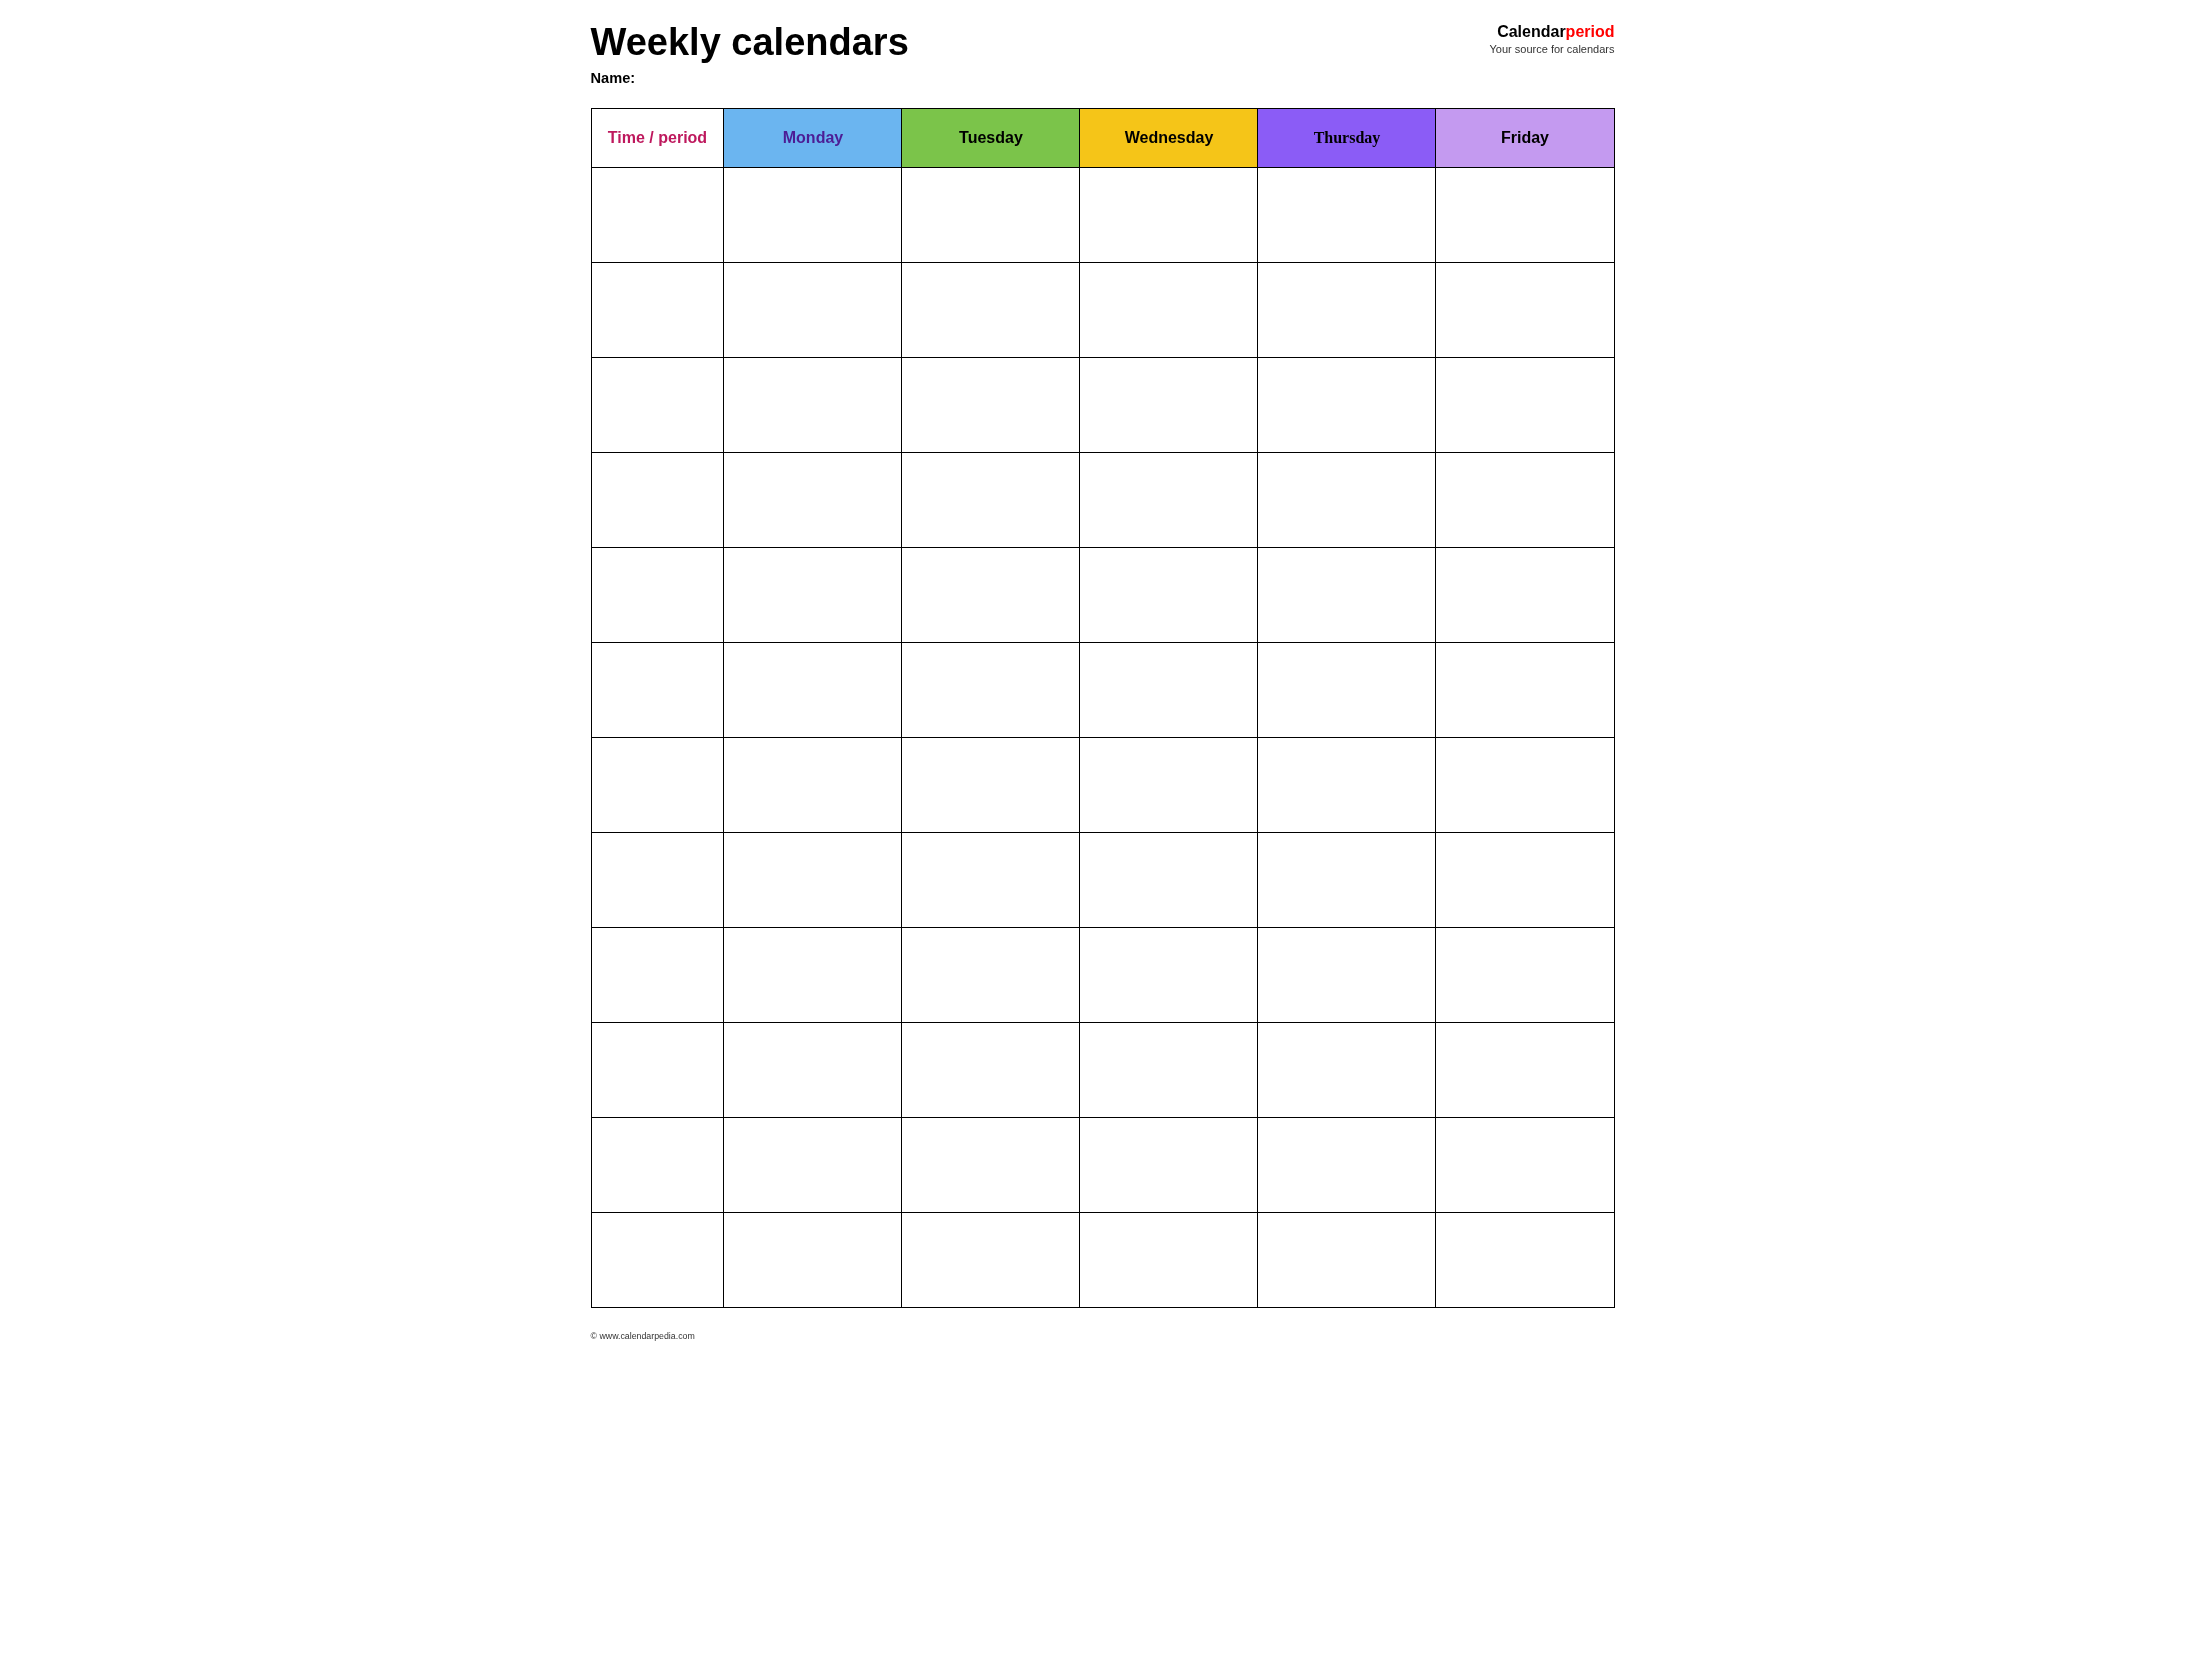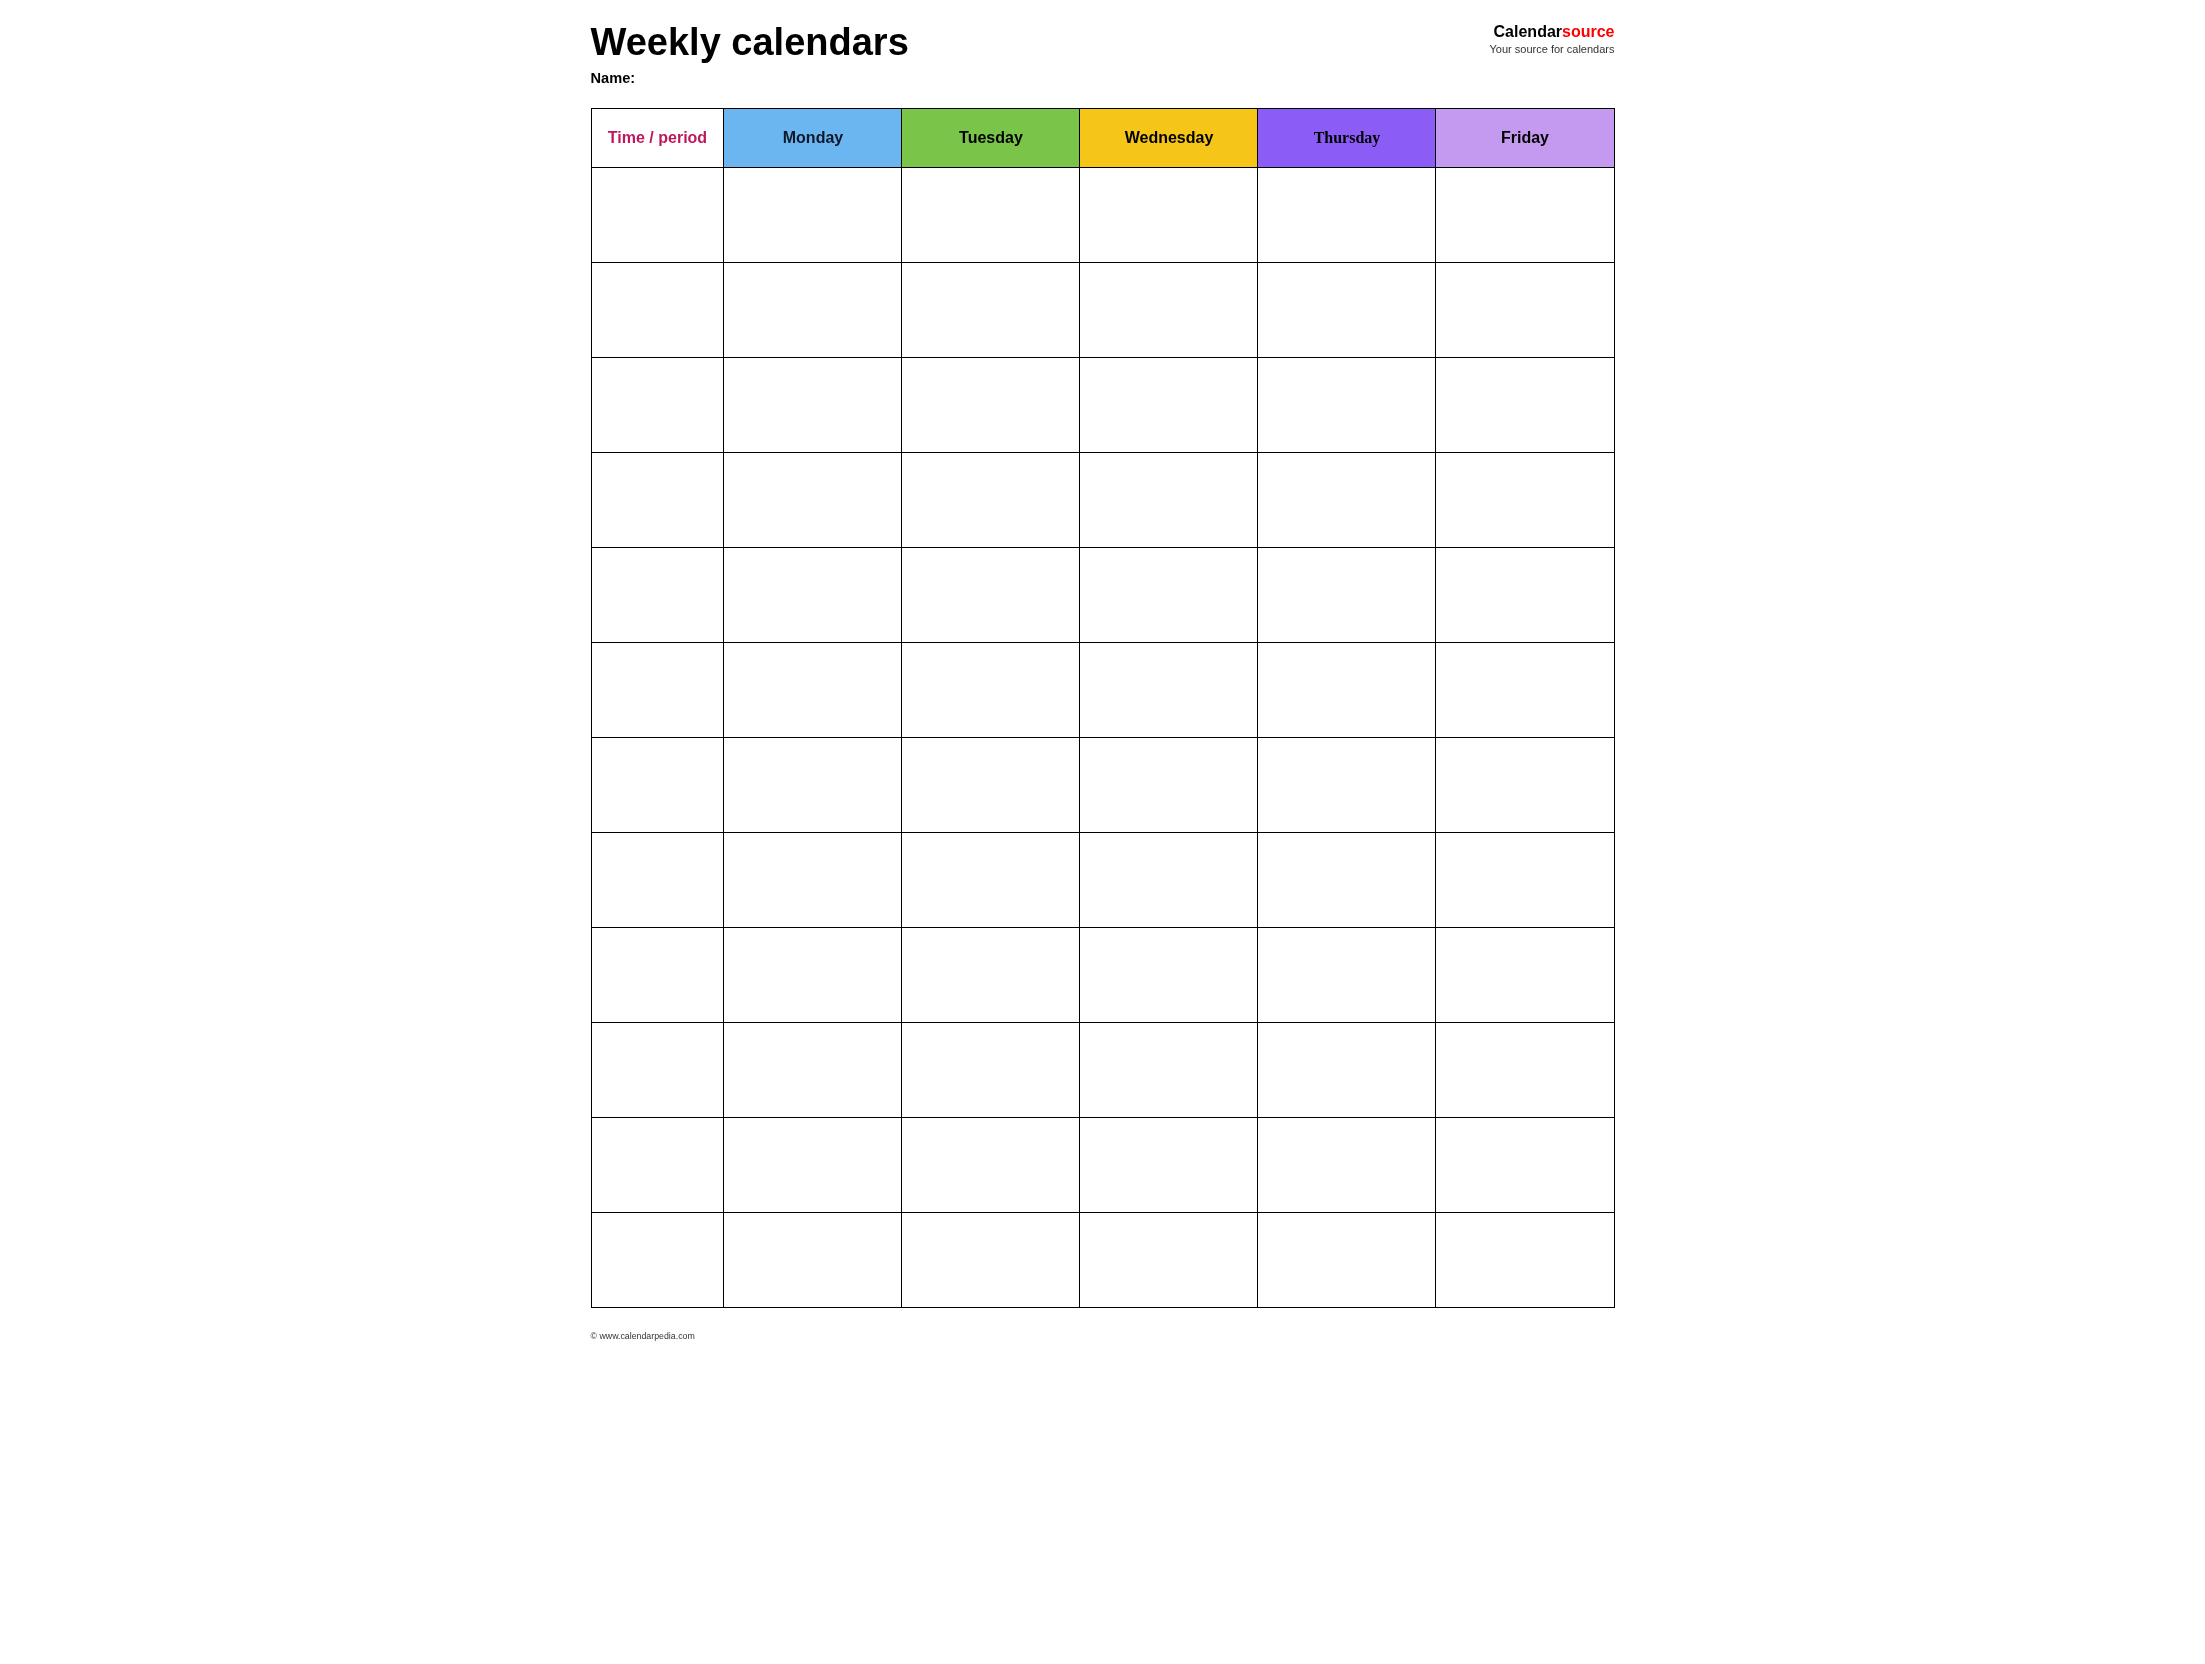--- a/index.html
+++ b/index.html
@@ -99,21 +99,21 @@
 
     .col-time {
       width: 13%;
       background: #ffffff;
       color: #be185d;
     }
 
     .col-monday {
       width: 17.4%;
       background: #6bb5f0;
-      color: #0f172a;
+      color: #4c1d95;
     }
 
     .col-tuesday {
       width: 17.4%;
       background: #7bc44a;
       color: #000000;
     }
 
     .col-wednesday {
       width: 17.4%;
@@ -148,21 +148,21 @@
 <body>
 
 <div class="page-container">
   <div class="header-section">
     <div class="title-area">
       <div class="page-title">Weekly calendars</div>
       <div class="name-label">Name:</div>
     </div>
     <div class="logo-area">
       <div class="logo-text">
-        <span class="calendar-part">Calendar</span><span class="pedia-part">source</span>
+        <span class="calendar-part">Calendar</span><span class="pedia-part">period</span>
       </div>
       <div class="logo-tagline">Your source for calendars</div>
     </div>
   </div>
 
   <table class="schedule-table">
     <thead>
       <tr>
         <th class="col-time">
           <span>Time / period</span>

